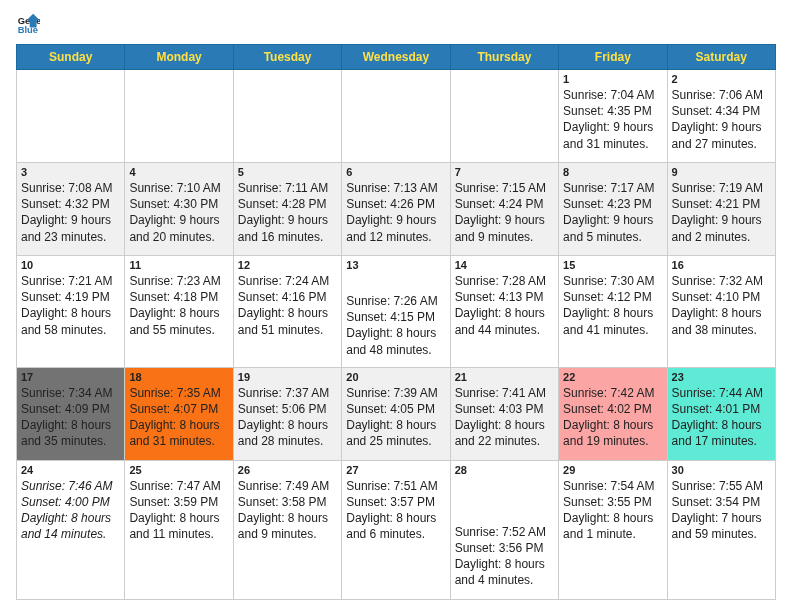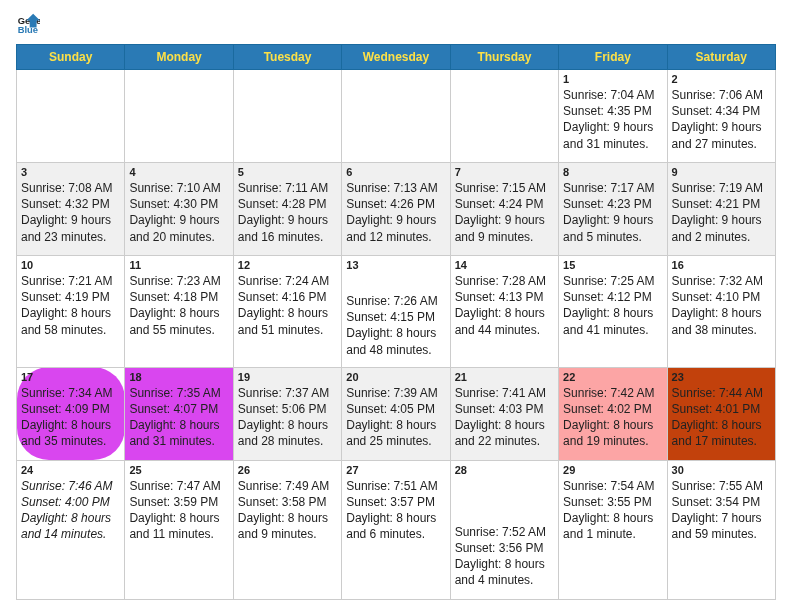--- a/index.html
+++ b/index.html
@@ -226,42 +226,42 @@
           </td>
           <td>
             <span class="day-num">14</span>
             <div class="day-info" style="white-space: pre-line;">Sunrise: 7:28 AM
 Sunset: 4:13 PM
 Daylight: 8 hours
 and 44 minutes.</div>
           </td>
           <td>
             <span class="day-num">15</span>
-            <div class="day-info" style="white-space: pre-line;">Sunrise: 7:25 AM
+            <div class="day-info" style="white-space: pre-line;">Sunrise: 7:30 AM
 Sunset: 4:12 PM
 Daylight: 8 hours
 and 41 minutes.</div>
           </td>
           <td>
             <span class="day-num">16</span>
             <div class="day-info" style="white-space: pre-line;">Sunrise: 7:32 AM
 Sunset: 4:10 PM
 Daylight: 8 hours
 and 38 minutes.</div>
           </td>
         </tr>
         <tr>
-          <td style="background: #d946ef; border-radius: 32px;">
+          <td style="background: #737373;">
             <span class="day-num">17</span>
             <div class="day-info" style="white-space: pre-line;">Sunrise: 7:34 AM
 Sunset: 4:09 PM
 Daylight: 8 hours
 and 35 minutes.</div>
           </td>
-          <td style="background: #d946ef;">
+          <td style="background: #f97316;">
             <span class="day-num">18</span>
             <div class="day-info" style="white-space: pre-line;">Sunrise: 7:35 AM
 Sunset: 4:07 PM
 Daylight: 8 hours
 and 31 minutes.</div>
           </td>
           <td style="background: rgb(240, 240, 240);">
             <span class="day-num">19</span>
             <div class="day-info" style="white-space: pre-line;">Sunrise: 7:37 AM
 Sunset: 5:06 PM
@@ -282,21 +282,21 @@
 Daylight: 8 hours
 and 22 minutes.</div>
           </td>
           <td style="background: #fca5a5;">
             <span class="day-num">22</span>
             <div class="day-info" style="white-space: pre-line;">Sunrise: 7:42 AM
 Sunset: 4:02 PM
 Daylight: 8 hours
 and 19 minutes.</div>
           </td>
-          <td style="background: #c2410c;">
+          <td style="background: #5eead4;">
             <span class="day-num">23</span>
             <div class="day-info" style="white-space: pre-line;">Sunrise: 7:44 AM
 Sunset: 4:01 PM
 Daylight: 8 hours
 and 17 minutes.</div>
           </td>
         </tr>
         <tr>
           <td>
             <span class="day-num">24</span>

